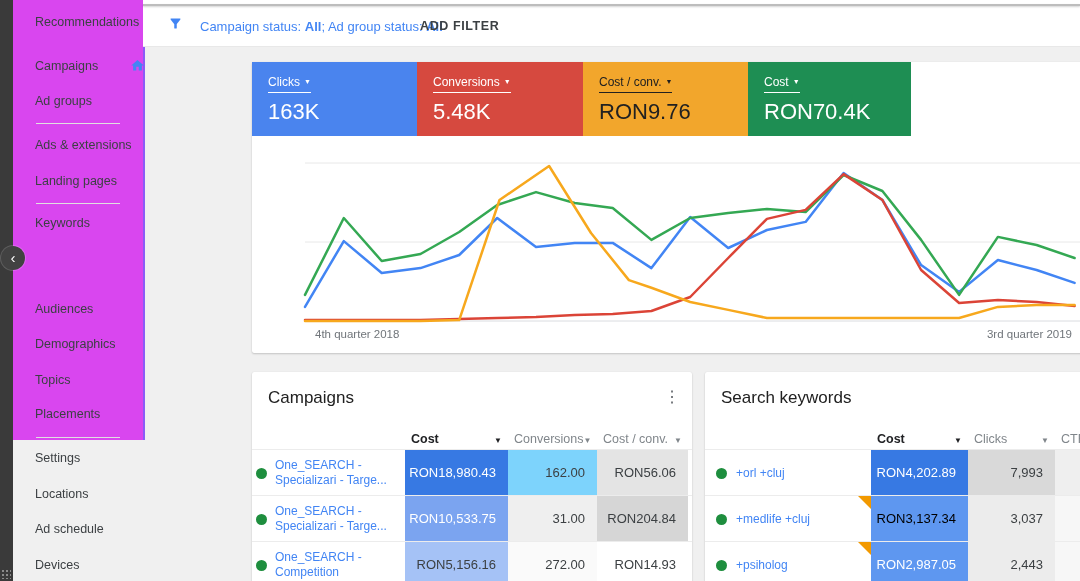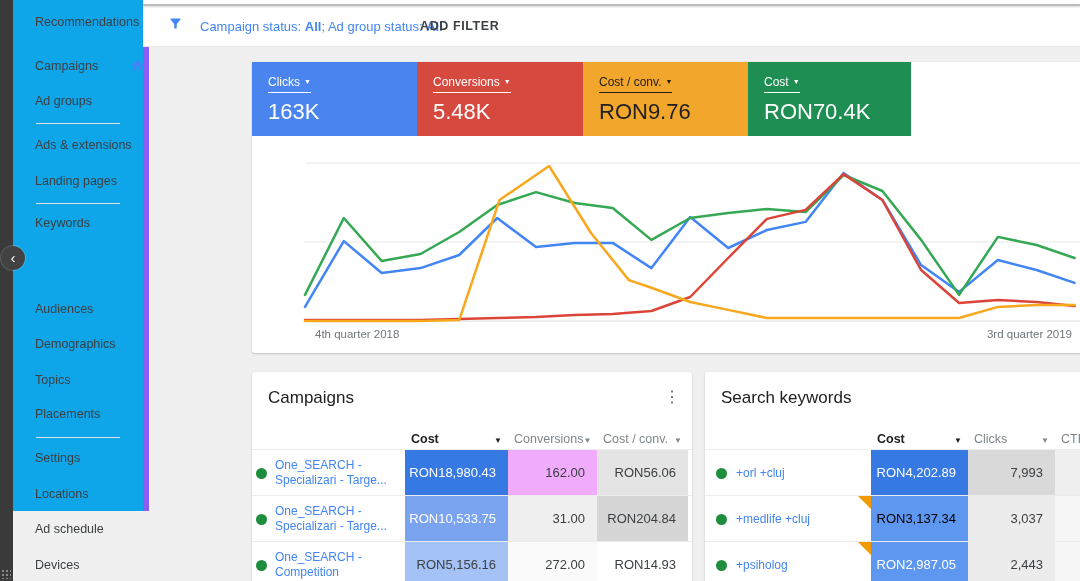--- a/index.html
+++ b/index.html
@@ -11,22 +11,22 @@
   #rail{left:0;top:0;width:13px;height:581px;background:#3A3A3A;}
   #blue-notch{left:13px;top:0;width:8px;height:5px;background:#4285F4;}
   #collapse-btn{left:1px;top:246px;width:24px;height:24px;border-radius:50%;
     background:#424242;box-shadow:0 0 0 1px rgba(255,255,255,.18);color:#fff;
     font-size:15px;line-height:23px;text-align:center;cursor:pointer;z-index:5;}
   #grip-dots{left:1px;top:569px;width:10px;height:10px;
     background-image:radial-gradient(#8a8a8a 1px,transparent 1.2px);
     background-size:4px 4px;}
 
   
-  #sidebar{left:13px;top:0;width:130px;height:511px;background:#0ea5e9;
-    border-right:6px solid #8b5cf6;}
+  #sidebar{left:13px;top:0;width:130px;height:440px;background:#d946ef;
+    border-right:2px solid #8b5cf6;}
   .nav-item{position:absolute;left:22px;width:98px;font-size:12.5px;
     color:#3C4043;line-height:16px;cursor:pointer;}
   .nav-divider{position:absolute;left:23px;width:84px;height:1px;background:#E0E0E0;}
   .home-ic{position:absolute;right:-12px;top:0px;}
 
   
   #topbar{left:143px;top:0;width:937px;height:46px;background:#fff;
     border-bottom:1px solid #E8E8E8;}
   #top-line{left:0;top:4px;width:937px;height:2px;background:#BDBDBD;
     box-shadow:0 1px 2px rgba(0,0,0,.18);}
@@ -190,21 +190,21 @@
         </div>
       </div>
   </div>
 
   <div class="t-row" style="top:77px">
     <div class="name-cell">
       <span class="status-dot" style="background-color: rgb(30, 142, 62);"></span>
       <span class="row-link">One_SEARCH - Specializari - Targe...</span>
     </div>
     <div class="cell ct-cost" style="background-color: rgb(55, 121, 227); color: #ffffff;">RON18,980.43</div>
-    <div class="cell ct-conv" style="background-color: #f0abfc;">162.00</div>
+    <div class="cell ct-conv" style="background-color: #7dd3fc;">162.00</div>
     <div class="cell ct-cc" style="background-color: rgb(228, 228, 228);">RON56.06</div>
   </div>
   <div class="t-row" style="top:123px">
     <div class="name-cell">
       <span class="status-dot" style="background-color: rgb(30, 142, 62);"></span>
       <span class="row-link">One_SEARCH - Specializari - Targe...</span>
     </div>
     <div class="cell ct-cost" style="background-color: rgb(123, 164, 240); color: rgb(255, 255, 255);">RON10,533.75</div>
     <div class="cell ct-conv" style="background-color: rgb(239, 239, 239);">31.00</div>
     <div class="cell ct-cc" style="background-color: rgb(214, 214, 214);">RON204.84</div>

